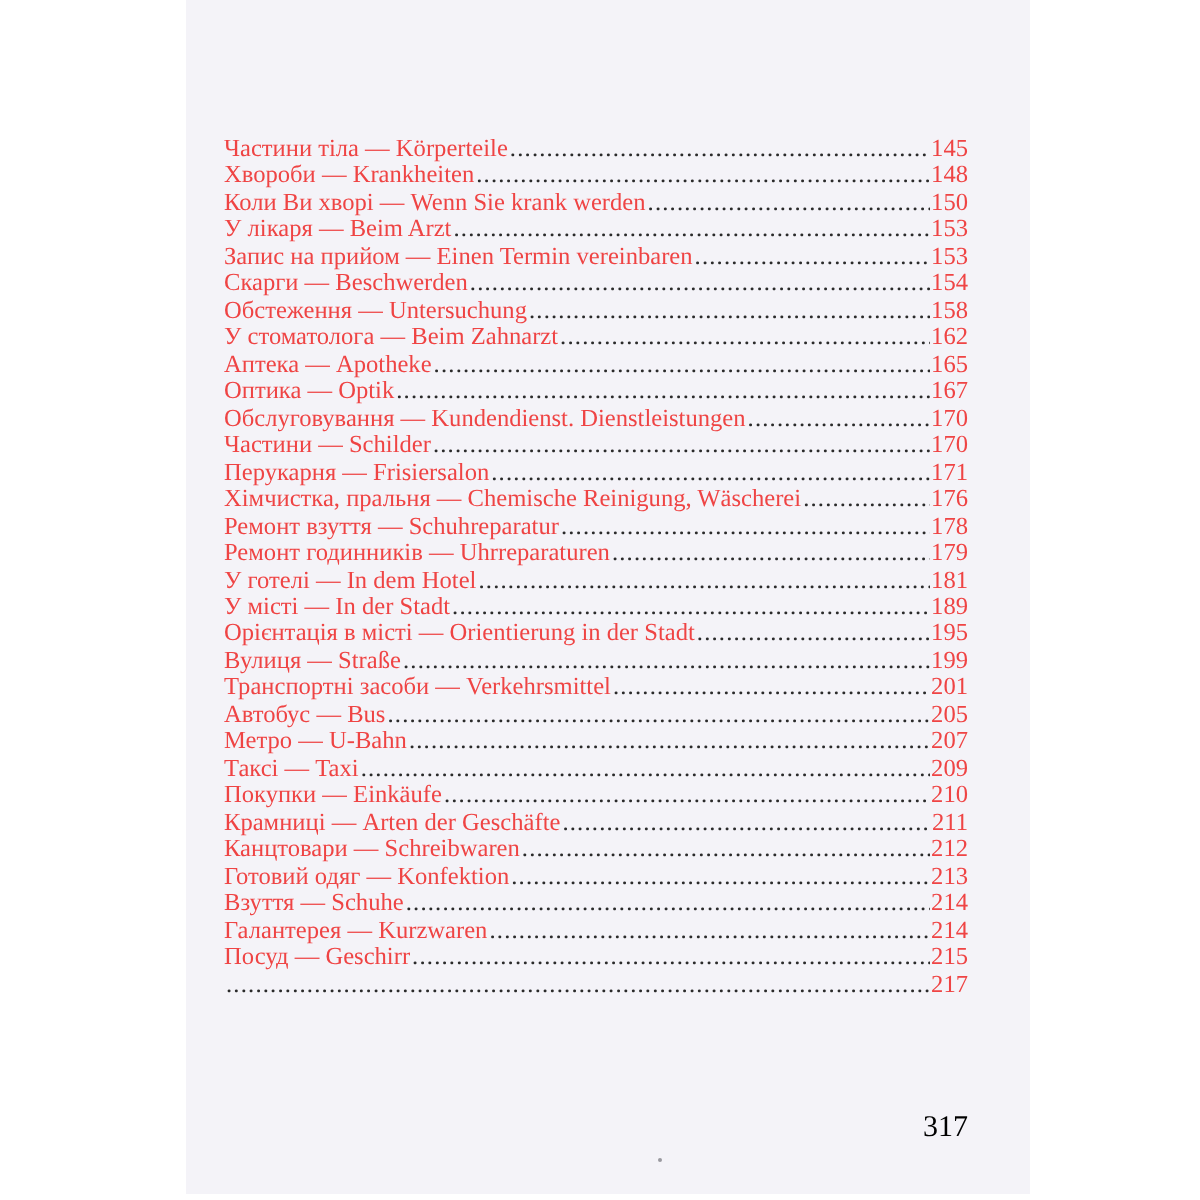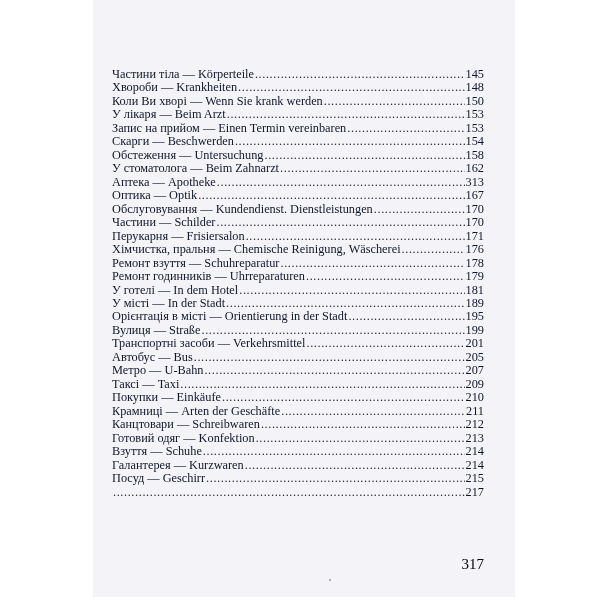--- a/index.html
+++ b/index.html
@@ -18,21 +18,21 @@
       height: 597px;
       background: #f4f3f8;
     }
     .toc {
       position: absolute;
       left: 112px;
       top: 68px;
       width: 372px;
       font-family: "Liberation Serif", serif;
       font-size: 12.3px;
-      color: #0f172a;
+      color: #ef4444;
     }
     .toc-row {
       display: flex;
       align-items: baseline;
       height: 13.48px;
       line-height: 13.48px;
       white-space: nowrap;
     }
     .toc-title {
       flex: 0 0 auto;
@@ -113,21 +113,21 @@
       <span class="toc-page">158</span>
     </div>
   <div class="toc-row">
       <span class="toc-title">У стоматолога — Beim Zahnarzt</span>
       <span class="toc-leader"></span>
       <span class="toc-page">162</span>
     </div>
   <div class="toc-row">
       <span class="toc-title">Аптека — Apotheke</span>
       <span class="toc-leader"></span>
-      <span class="toc-page">313</span>
+      <span class="toc-page">165</span>
     </div>
   <div class="toc-row">
       <span class="toc-title">Оптика — Optik</span>
       <span class="toc-leader"></span>
       <span class="toc-page">167</span>
     </div>
   <div class="toc-row">
       <span class="toc-title">Обслуговування — Kundendienst. Dienstleistungen</span>
       <span class="toc-leader"></span>
       <span class="toc-page">170</span>

